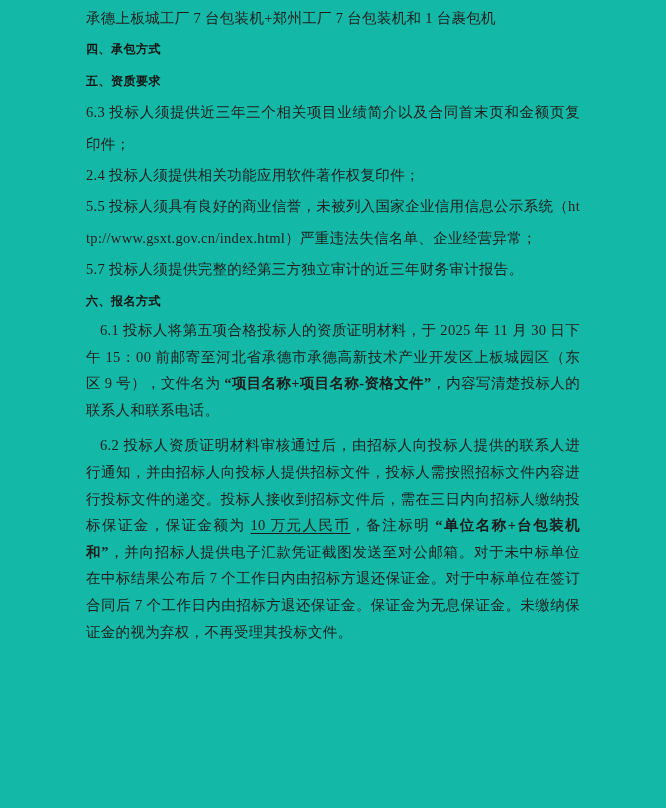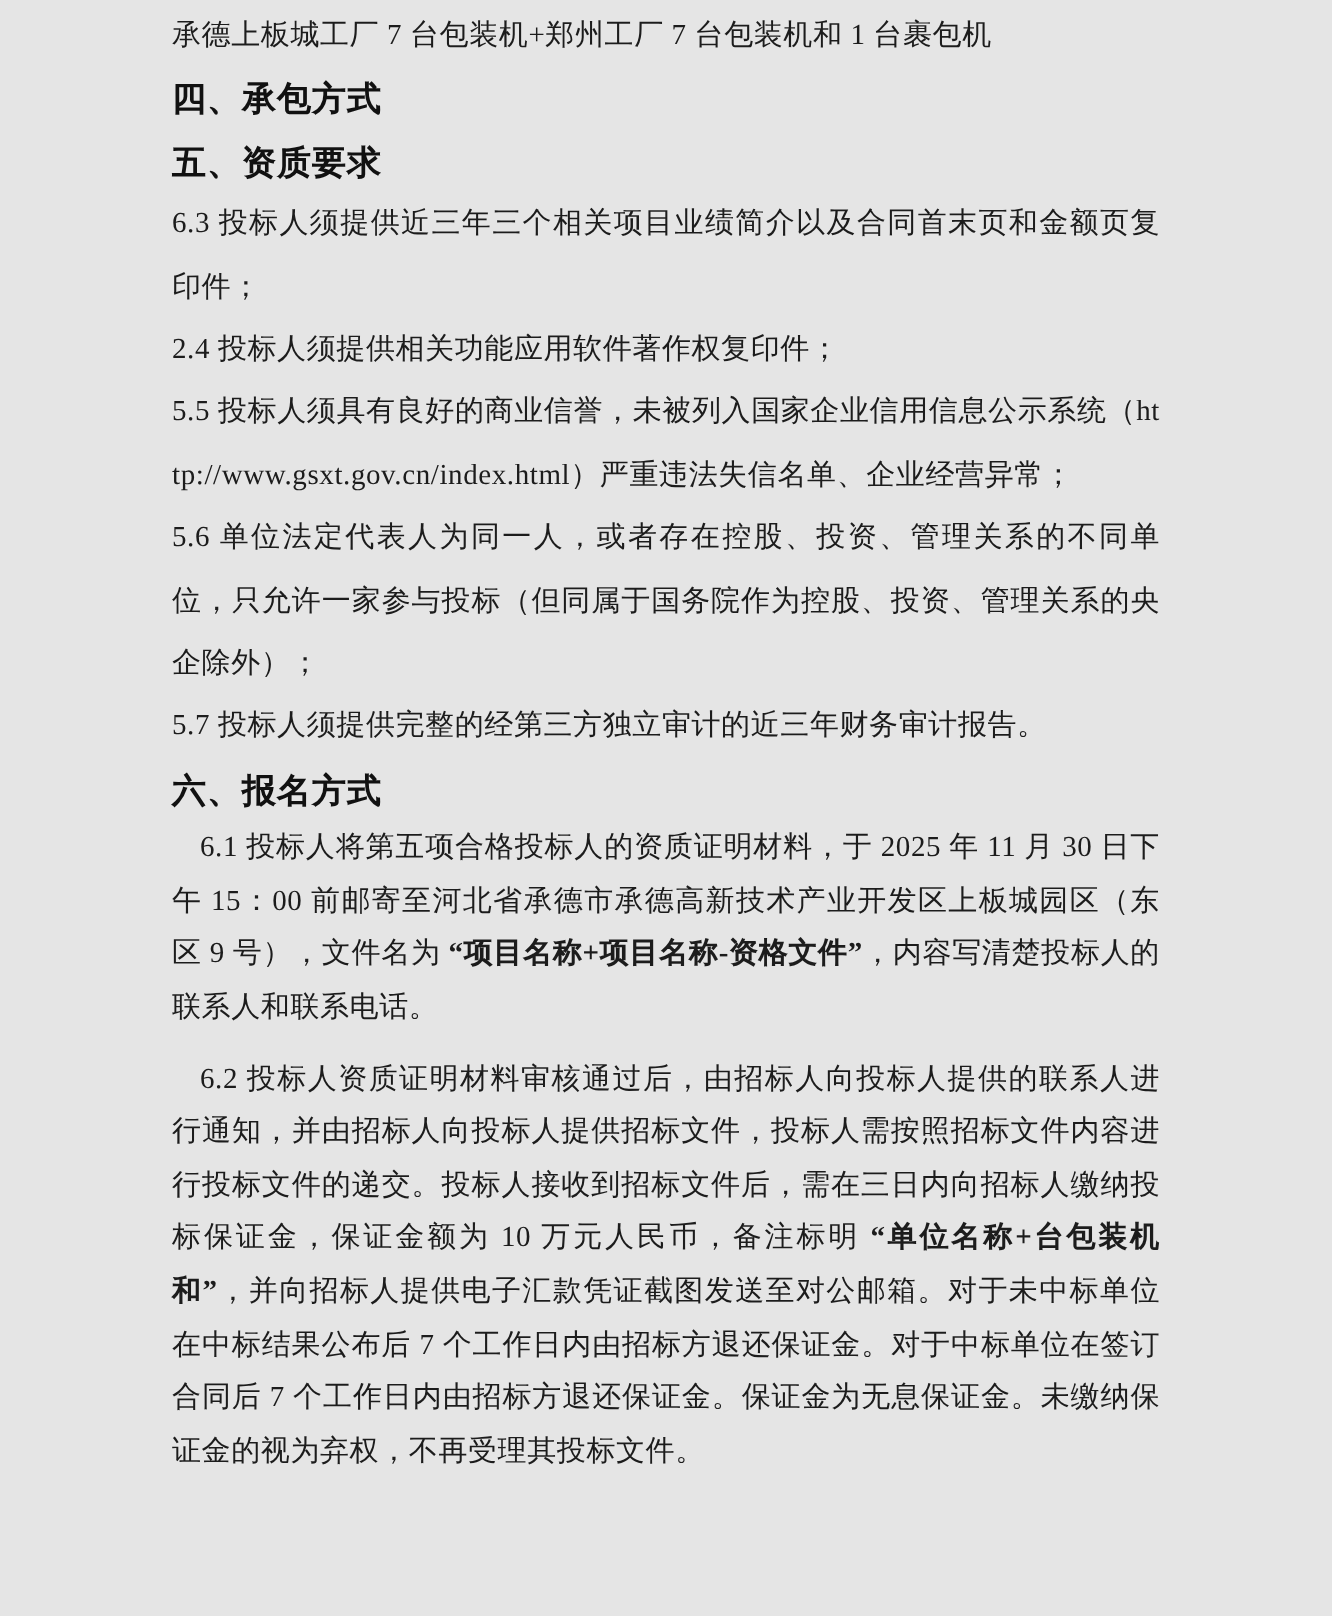--- a/index.html
+++ b/index.html
@@ -12,67 +12,67 @@
     height: 808px;
     overflow: hidden;
     color: #1c1c1c;
     font-family: "Liberation Serif", "DejaVu Serif", serif;
   }
   .page {
     box-sizing: border-box;
     width: 666px;
     height: 808px;
     padding: 3px 86px 0 86px;
-    background: #e5e5e5;
+    background: #14b8a6;
   }
   p.body {
     margin: 0;
     font-size: 14.5px;
     line-height: 31.4px;
     letter-spacing: 0.3px;
     text-align: justify;
     text-justify: inter-character;
     word-break: break-all;
   }
   h2.heading {
     margin: 0;
-    font-size: 17px;
+    font-size: 12px;
     font-weight: 700;
     line-height: 31.4px;
     letter-spacing: 0.5px;
     font-family: "Liberation Sans", "DejaVu Sans", sans-serif;
     color: #111111;
   }
   p.indent2 { text-indent: 30px; }
   p.indent1 { text-indent: 14px; }
   p.sec6 {
     line-height: 26.6px;
   }
   p.gap-above { margin-top: 9px; }
   .bold { font-weight: 700; }
   .underline {
+    text-decoration: underline;
     text-underline-offset: 3px;
   }
 </style>
 </head>
 <body>
 
 <div class="page">
 
   <p class="body">承德上板城工厂 7 台包装机+郑州工厂 7 台包装机和 1 台裹包机</p>
 
   <h2 class="heading">四、承包方式</h2>
 
 
   <h2 class="heading">五、资质要求</h2>
 
   <p class="body">6.3 投标人须提供近三年三个相关项目业绩简介以及合同首末页和金额页复印件；</p>
   <p class="body">2.4 投标人须提供相关功能应用软件著作权复印件；</p>
   <p class="body">5.5 投标人须具有良好的商业信誉，未被列入国家企业信用信息公示系统（http://www.gsxt.gov.cn/index.html）严重违法失信名单、企业经营异常；</p>
-  <p class="body">5.6 单位法定代表人为同一人，或者存在控股、投资、管理关系的不同单位，只允许一家参与投标（但同属于国务院作为控股、投资、管理关系的央企除外）；</p>
   <p class="body">5.7 投标人须提供完整的经第三方独立审计的近三年财务审计报告。</p>
 
   <h2 class="heading">六、报名方式</h2>
 
   <p class="body sec6 indent1"><span>6.1 投标人将第五项合格投标人的资质证明材料，于 2025 年 11 月 30 日下午 15：00 前邮寄至河北省承德市承德高新技术产业开发区上板城园区（东区 9 号），文件名为 </span><span class="bold">“项目名称+项目名称-资格文件”</span><span>，内容写清楚投标人的联系人和联系电话。</span></p>
 
   <p class="body sec6 indent1 gap-above"><span>6.2 投标人资质证明材料审核通过后，由招标人向投标人提供的联系人进行通知，并由招标人向投标人提供招标文件，投标人需按照招标文件内容进行投标文件的递交。投标人接收到招标文件后，需在三日内向招标人缴纳投标保证金，保证金额为 </span><span class="underline">10 万元人民币</span><span>，备注标明 </span><span class="bold">“单位名称+台包装机和”</span><span>，并向招标人提供电子汇款凭证截图发送至对公邮箱。对于未中标单位在中标结果公布后 7 个工作日内由招标方退还保证金。对于中标单位在签订合同后 7 个工作日内由招标方退还保证金。保证金为无息保证金。未缴纳保证金的视为弃权，不再受理其投标文件。</span></p>
 
 </div>
 

